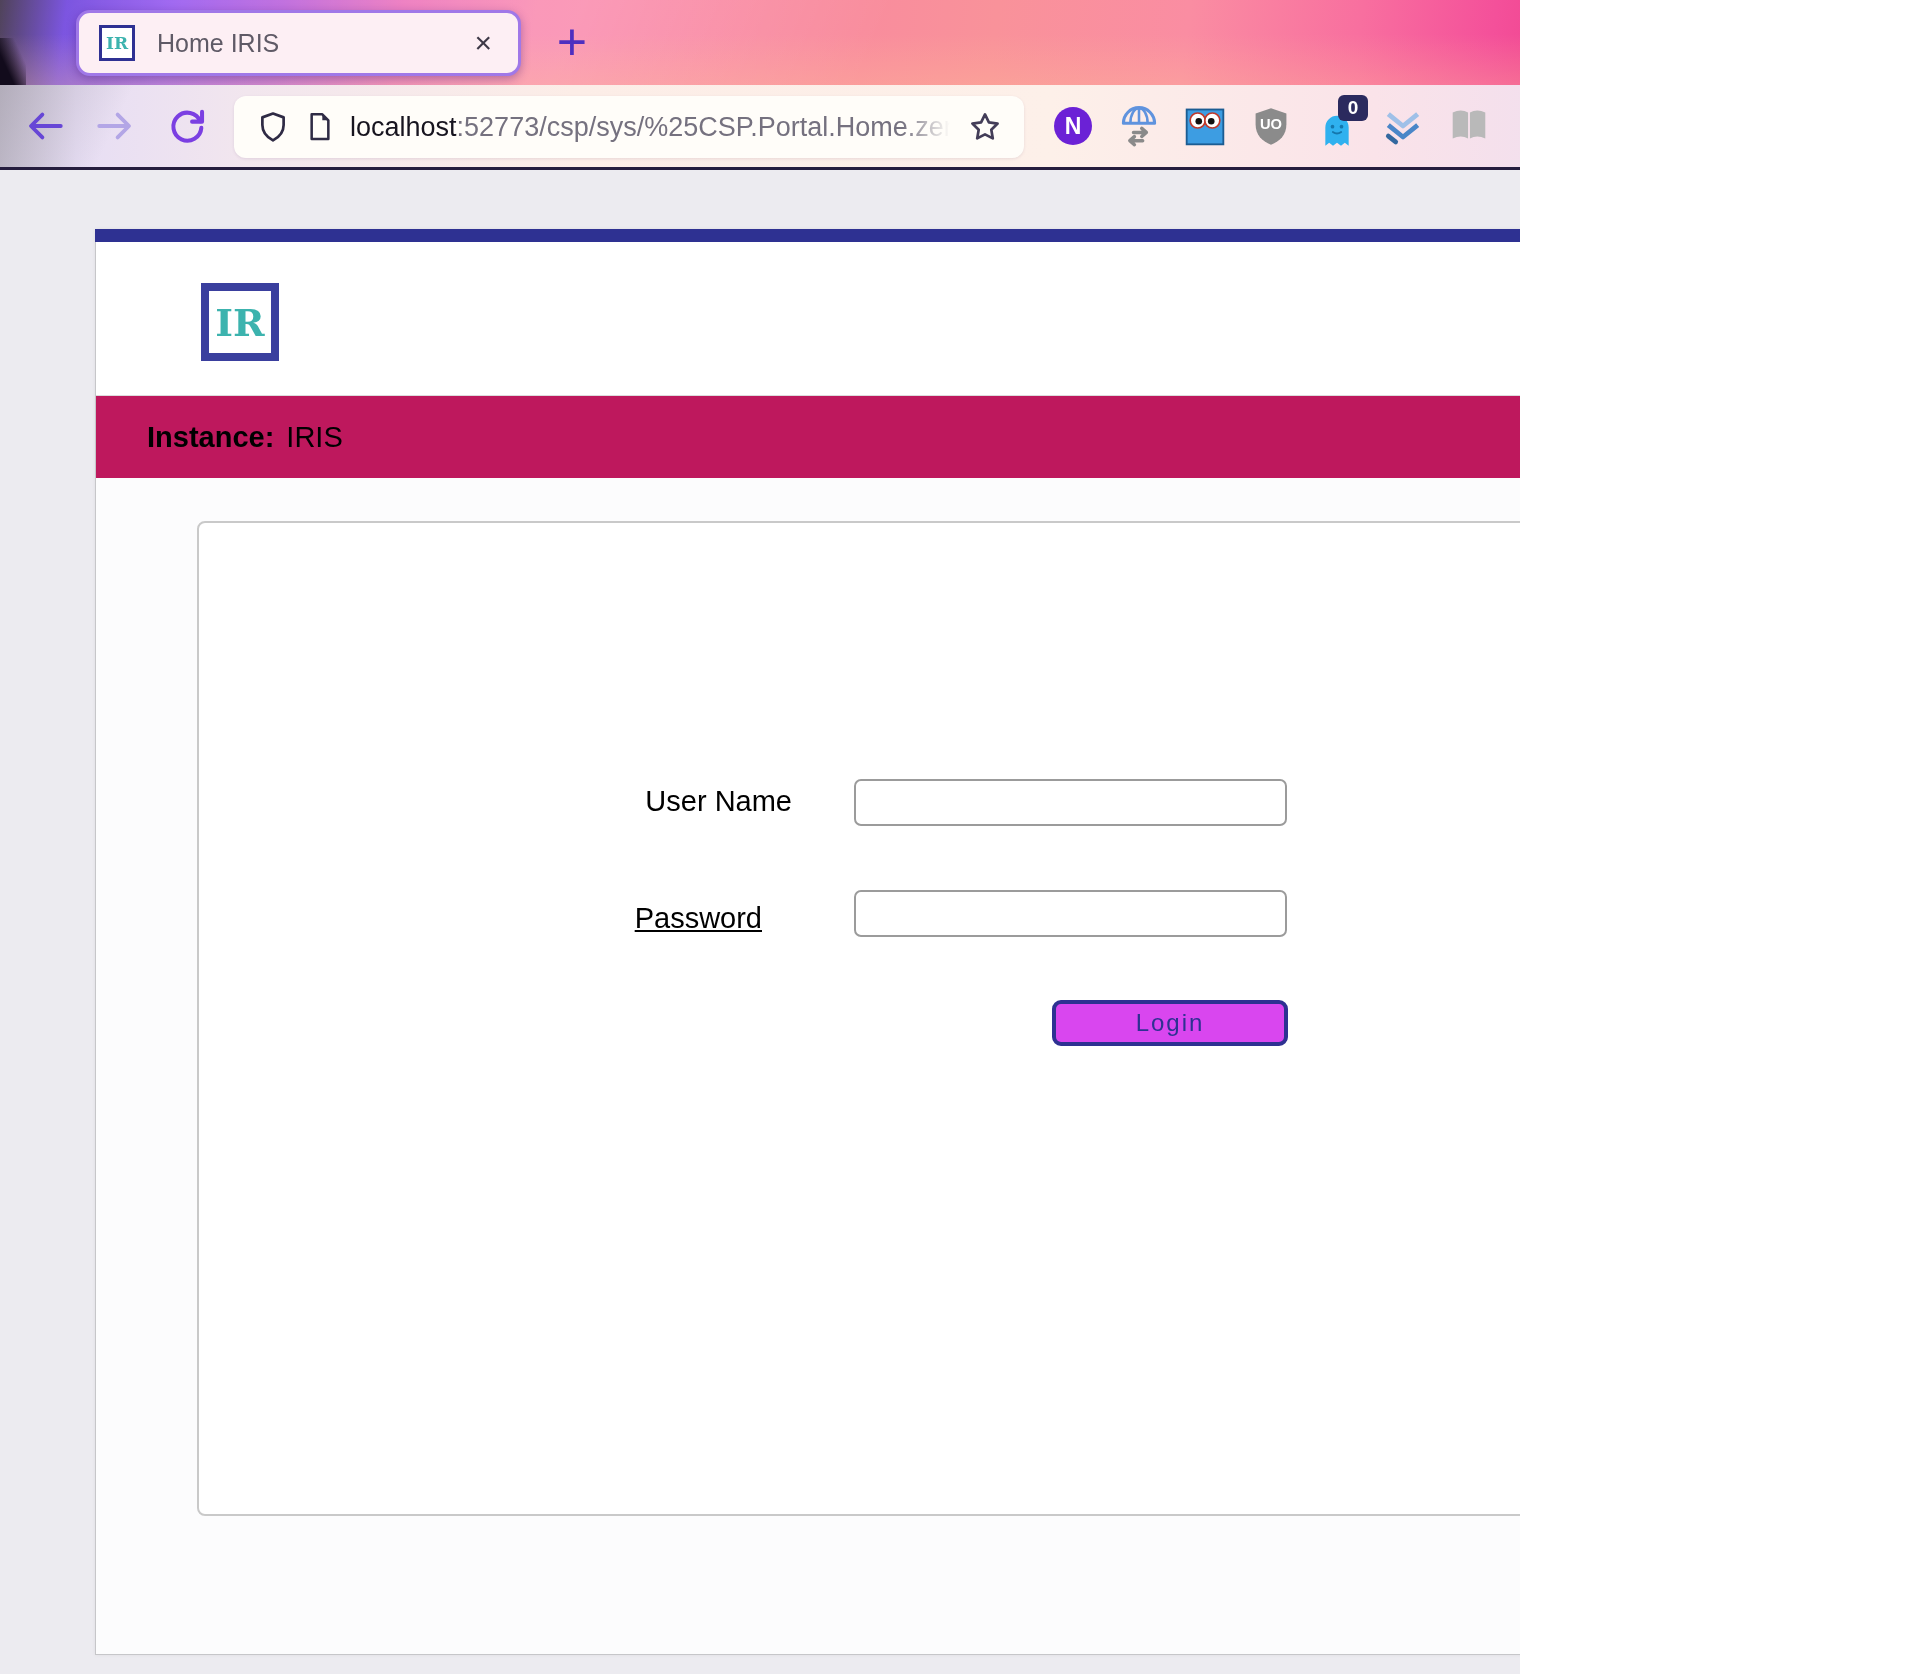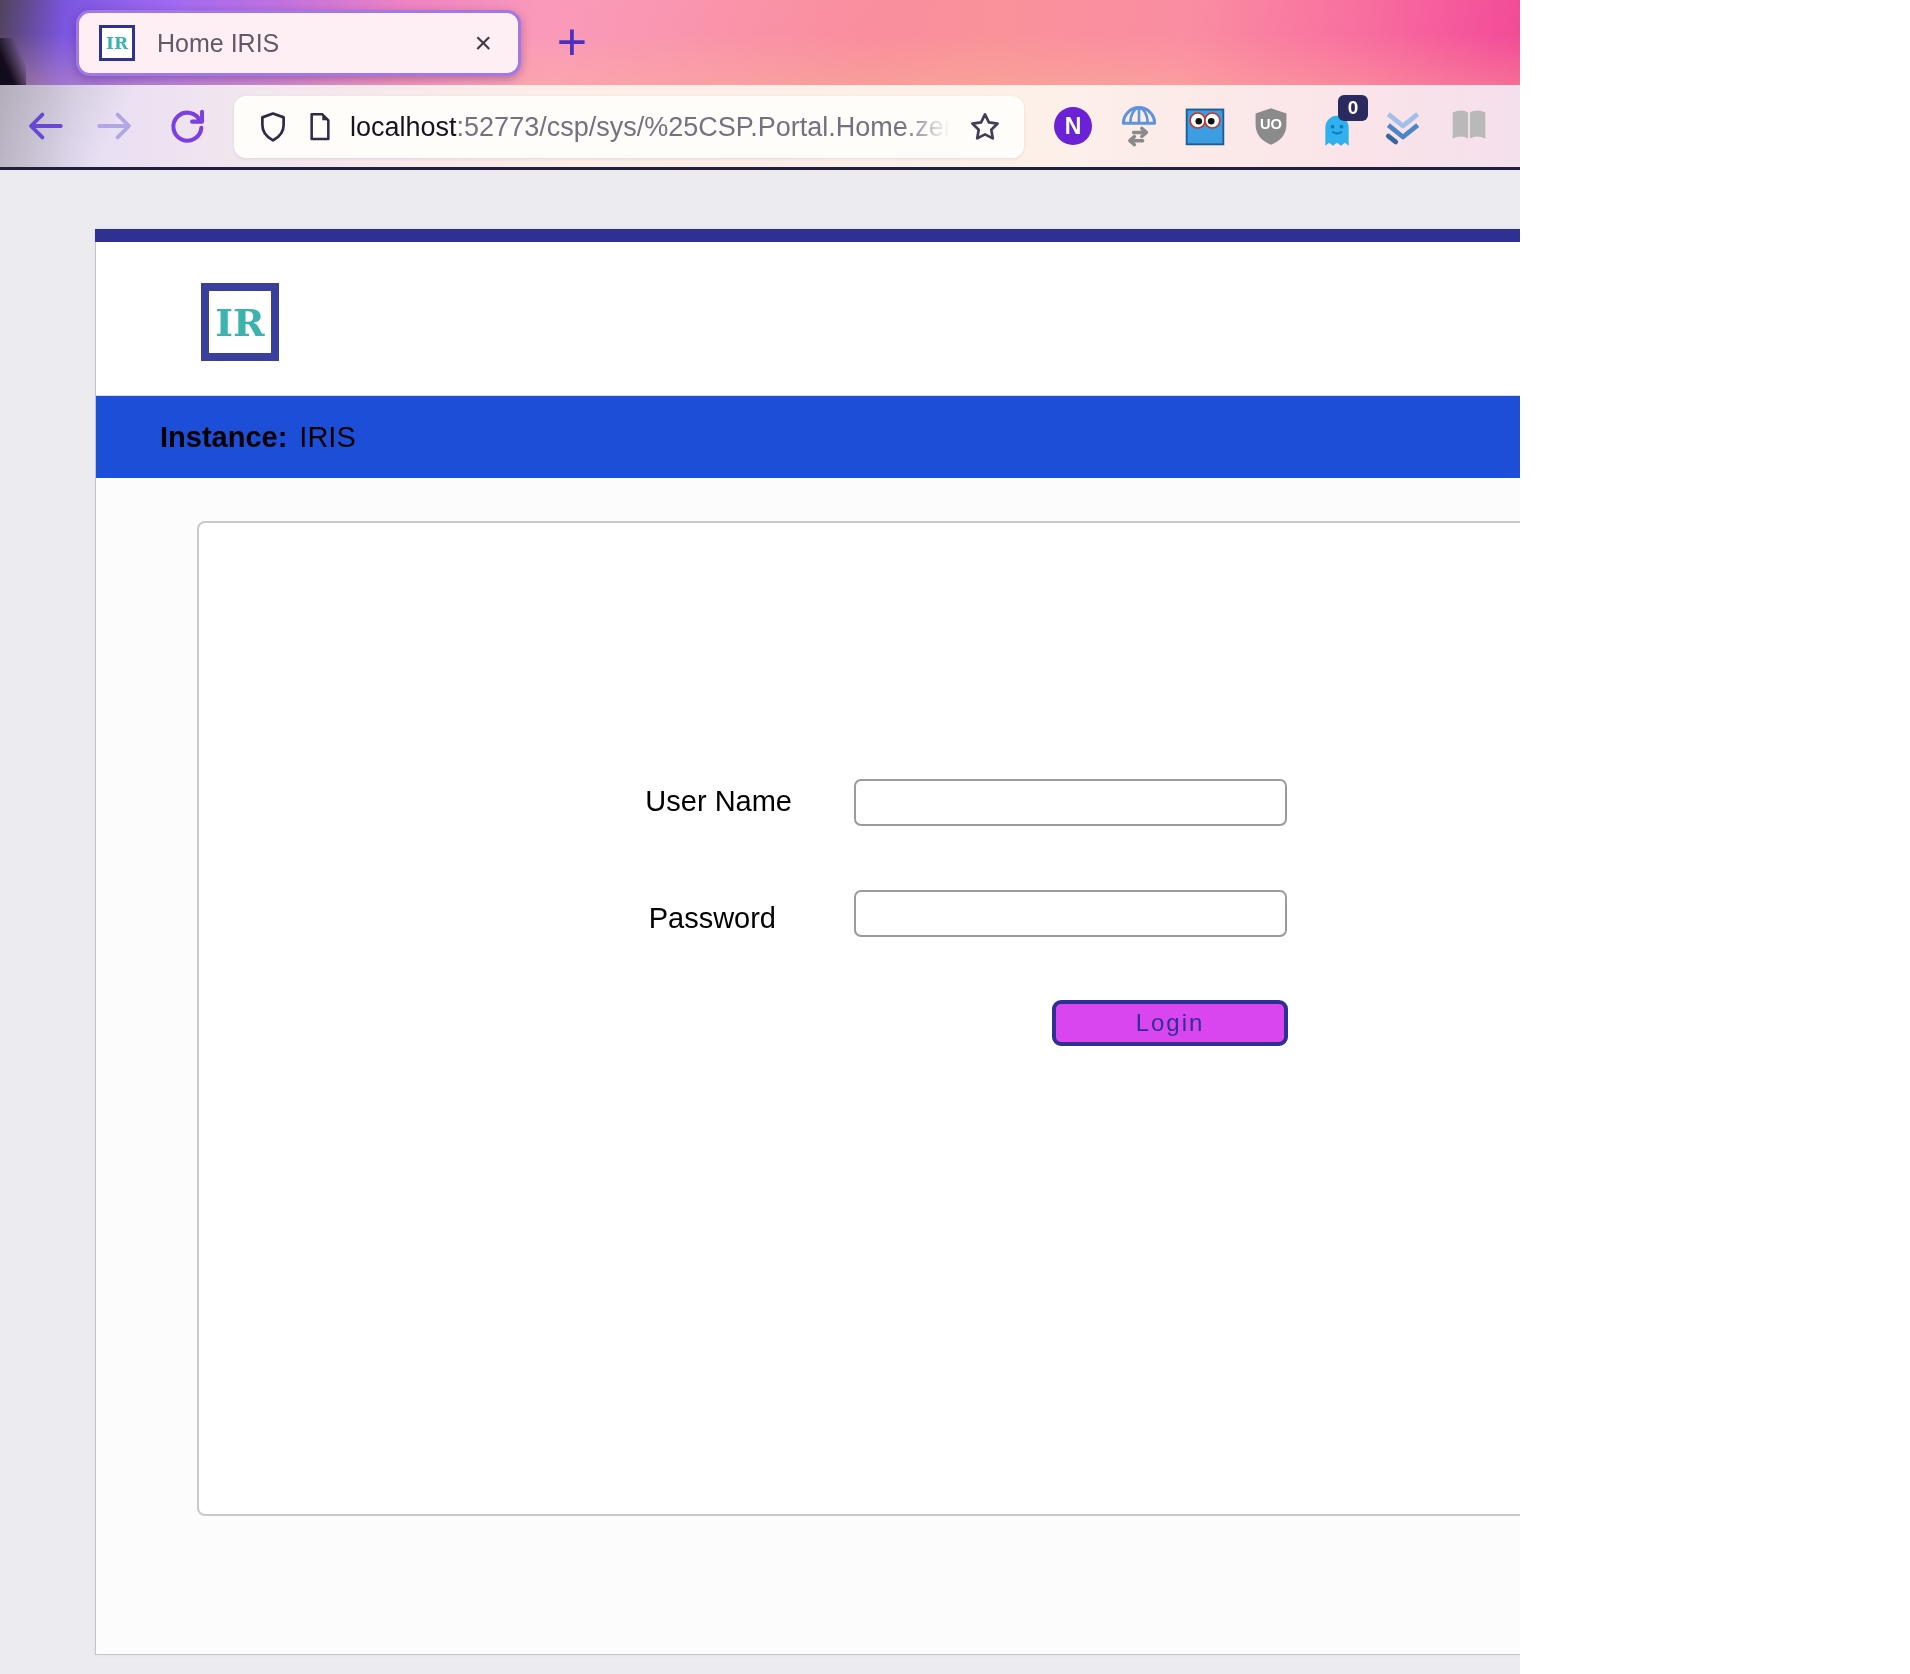--- a/index.html
+++ b/index.html
@@ -121,35 +121,35 @@
     position:absolute;left:0;top:13px;width:1716px;height:154px;background:#ffffff;
     border-bottom:1px solid #dcdcdc;
   }
   .logo{
     position:absolute;left:105px;top:41px;width:78px;height:78px;
     background:#fff;border:8px solid #3a3f9e;
     display:flex;align-items:center;justify-content:center;
     font-family:"DejaVu Serif",serif;font-weight:bold;font-size:38px;color:#3cb3ae;
   }
   .instancebar{
-    position:absolute;left:0;top:167px;width:1716px;height:82px;background:#1d4ed8;
-    display:flex;align-items:center;padding-left:64px;
+    position:absolute;left:0;top:167px;width:1716px;height:82px;background:#be185d;
+    display:flex;align-items:center;padding-left:51px;
     font-size:29px;color:#000;
   }
   .instance-label{font-weight:bold;}
   .instance-value{margin-left:12px;font-weight:normal;}
   .panel{
     position:absolute;left:101px;top:292px;width:1543px;height:995px;
     background:#fff;border:2px solid #c9c9c9;border-radius:8px;padding-left:26px;
   }
   .fld-label{
     position:absolute;font-size:29px;color:#000;text-align:right;width:240px;
   }
   .lbl-user{left:353px;top:262px;}
-  .lbl-pass{left:337px;top:379px;}
+  .lbl-pass{left:323px;top:379px;text-decoration:underline;}
   .fld-input{
     position:absolute;left:655px;width:433px;height:47px;
     border:2px solid #9b9b9b;border-radius:7px;background:#fff;
     font-size:26px;padding:0 12px;outline:none;color:#222;
     font-family:"Liberation Sans",sans-serif;
   }
   .inp-user{top:256px;}
   .inp-pass{top:367px;}
   .login-btn{
     position:absolute;left:853px;top:477px;width:236px;height:46px;

